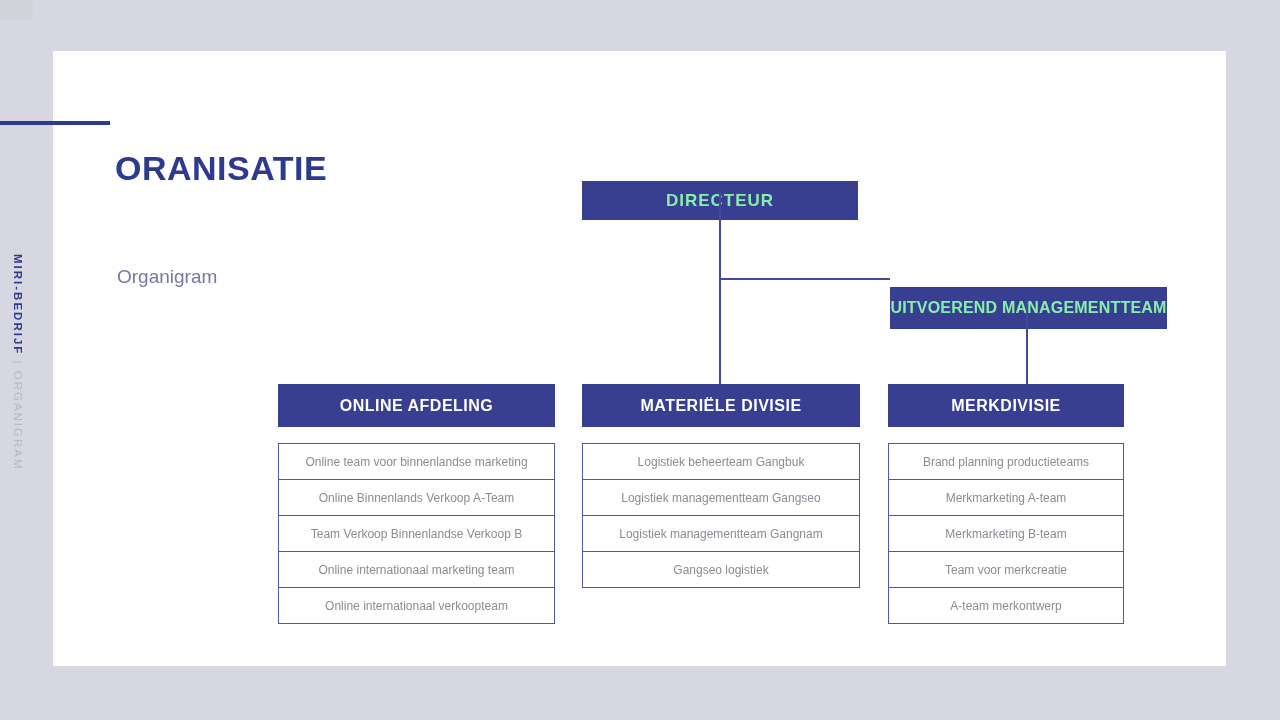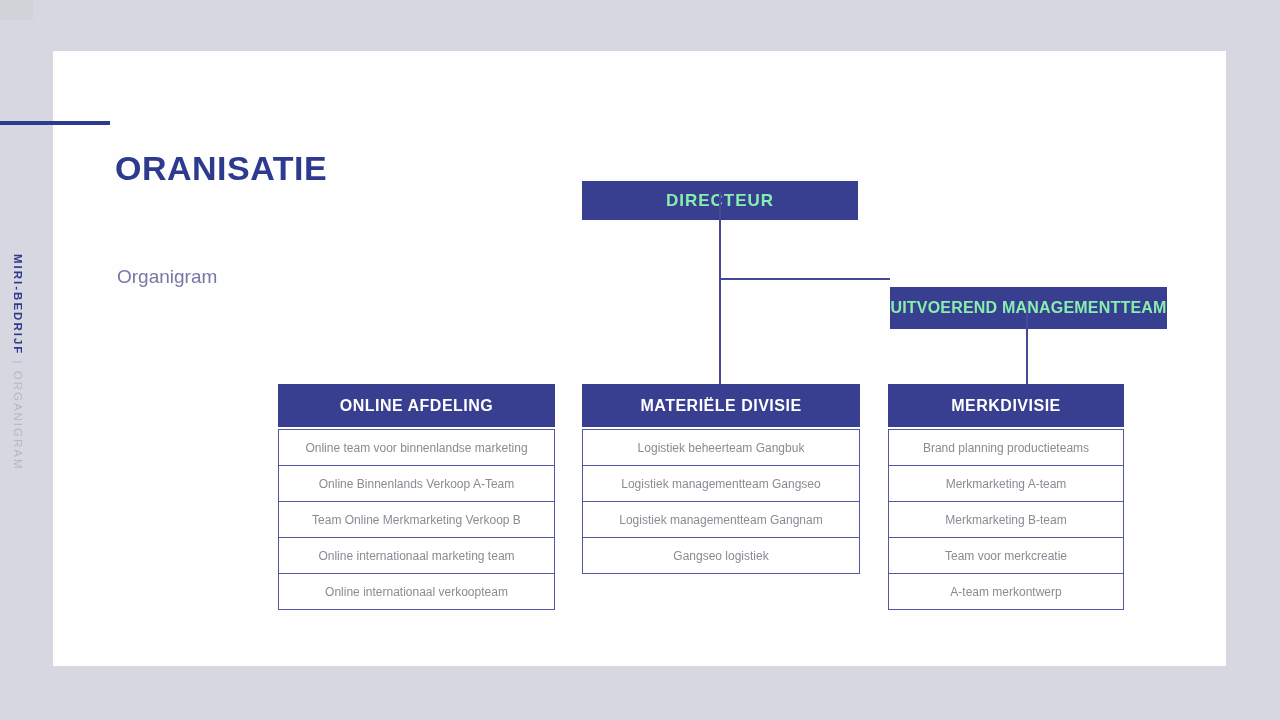--- a/index.html
+++ b/index.html
@@ -67,21 +67,21 @@
 
   .org-column { position:absolute; top:384px; }
   .col-1 { left:278px; width:277px; }
   .col-2 { left:582px; width:278px; }
   .col-3 { left:888px; width:236px; }
 
   .col-header {
     height:43px; background:#383E90; color:#FFFFFF;
     display:flex; align-items:center; justify-content:center;
     font-size:16px; font-weight:600; letter-spacing:0.5px;
-    margin-bottom:2px;
+    margin-bottom:16px;
   }
   .col-item {
     height:37px; background:#FFFFFF;
     border:1px solid #5158A0;
     display:flex; align-items:center; justify-content:center;
     font-size:12px; color:#8A8B93;
     text-align:center; white-space:nowrap;
   }
   .col-item + .col-item { margin-top:-1px; }
 </style>
@@ -107,21 +107,21 @@
   <div class="org-box exec">UITVOEREND MANAGEMENTTEAM</div>
 
   <div class="connector conn-v1"></div>
   <div class="connector conn-h"></div>
   <div class="connector conn-v2"></div>
 
   <div class="org-column col-1">
     <div class="col-header">ONLINE AFDELING</div>
     <div class="col-item">Online team voor binnenlandse marketing</div>
     <div class="col-item">Online Binnenlands Verkoop A-Team</div>
-    <div class="col-item">Team Online Merkmarketing Verkoop B</div>
+    <div class="col-item">Team Verkoop Binnenlandse Verkoop B</div>
     <div class="col-item">Online internationaal marketing team</div>
     <div class="col-item">Online internationaal verkoopteam</div>
   </div>
 
   <div class="org-column col-2">
     <div class="col-header">MATERIËLE DIVISIE</div>
     <div class="col-item">Logistiek beheerteam Gangbuk</div>
     <div class="col-item">Logistiek managementteam Gangseo</div>
     <div class="col-item">Logistiek managementteam Gangnam</div>
     <div class="col-item">Gangseo logistiek</div>

